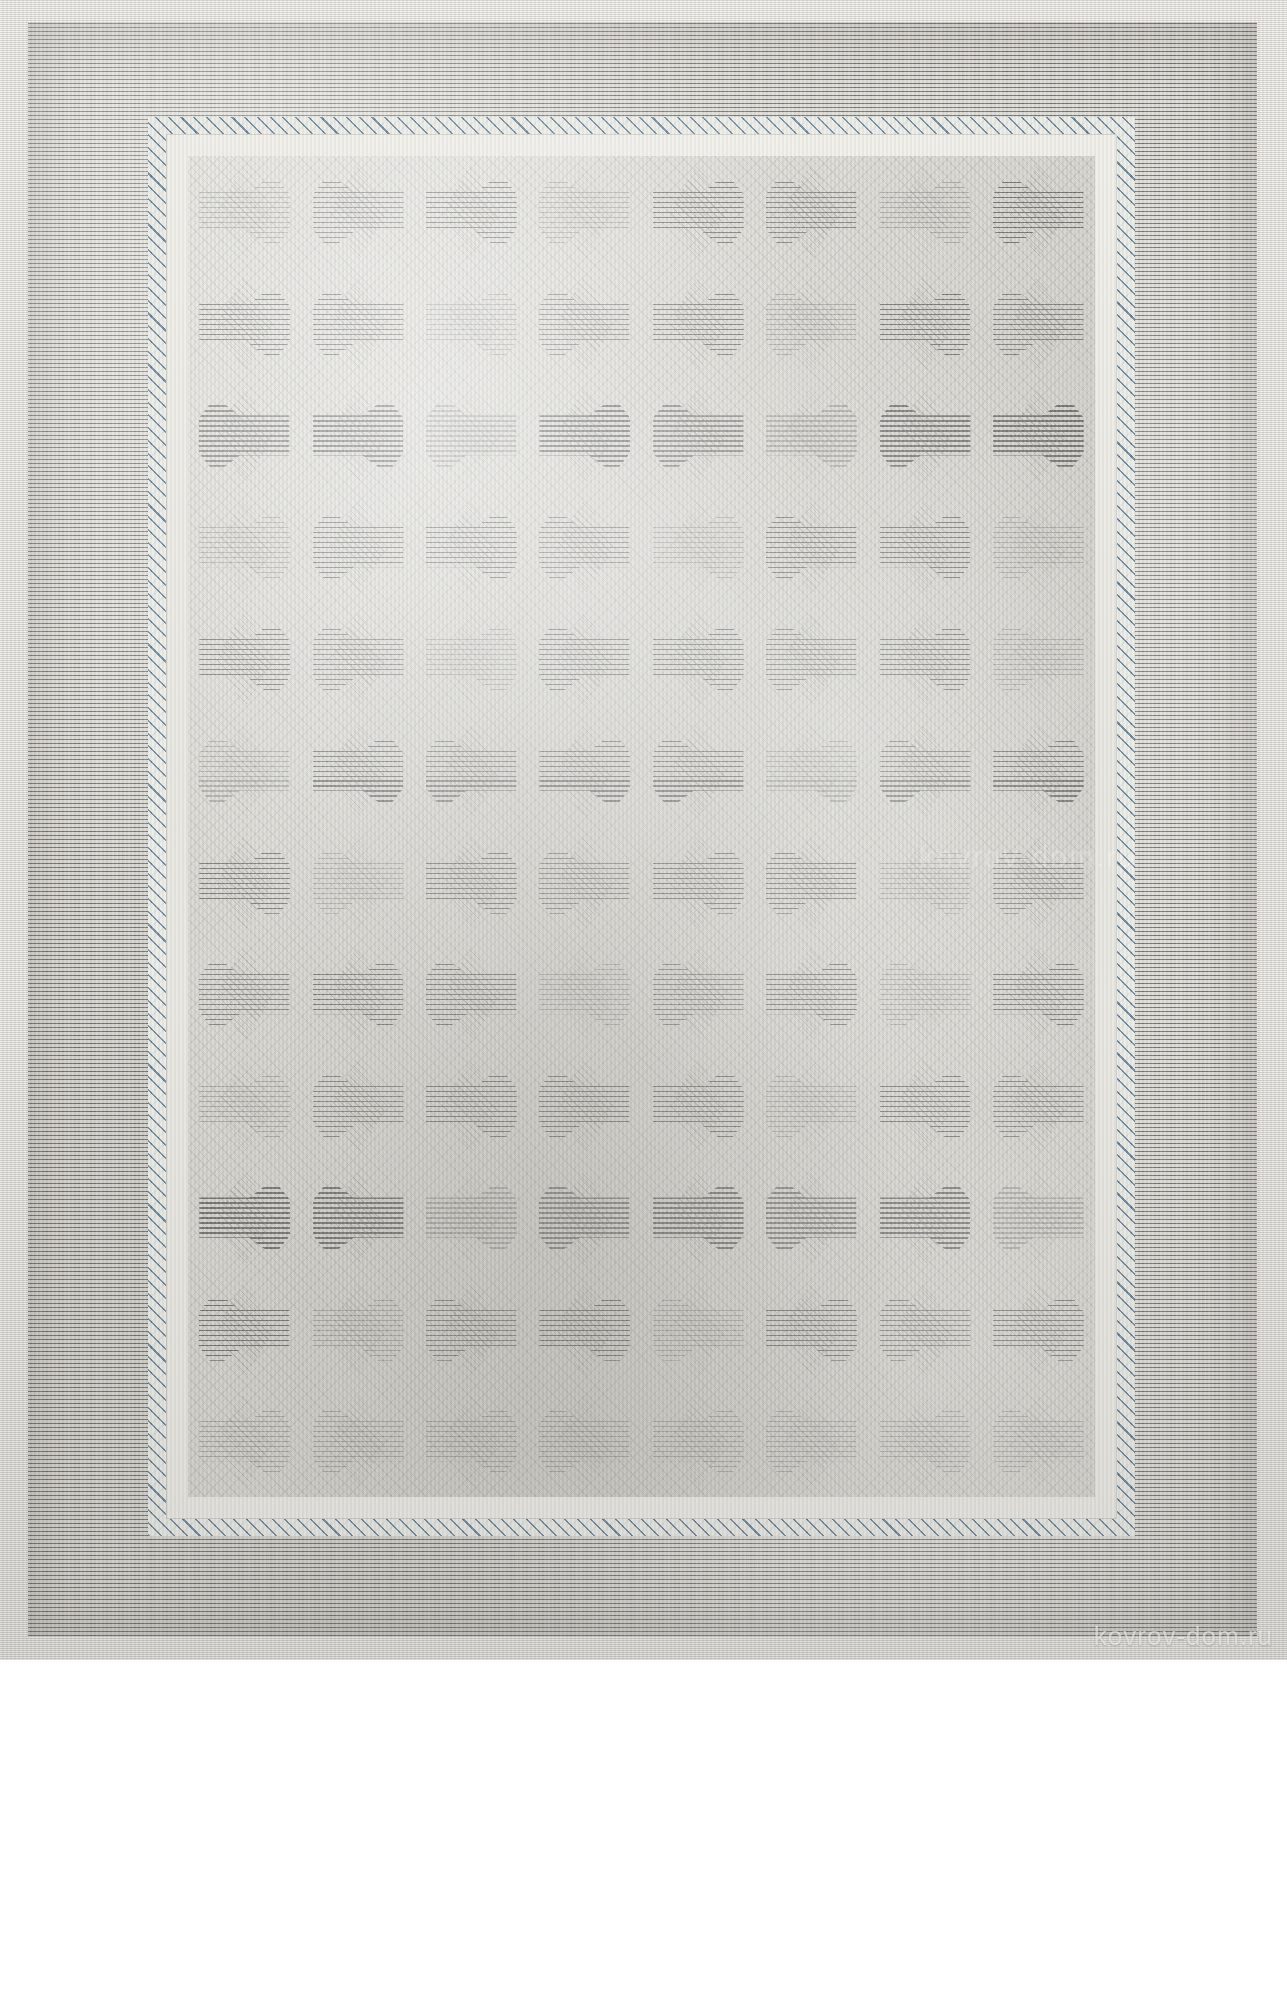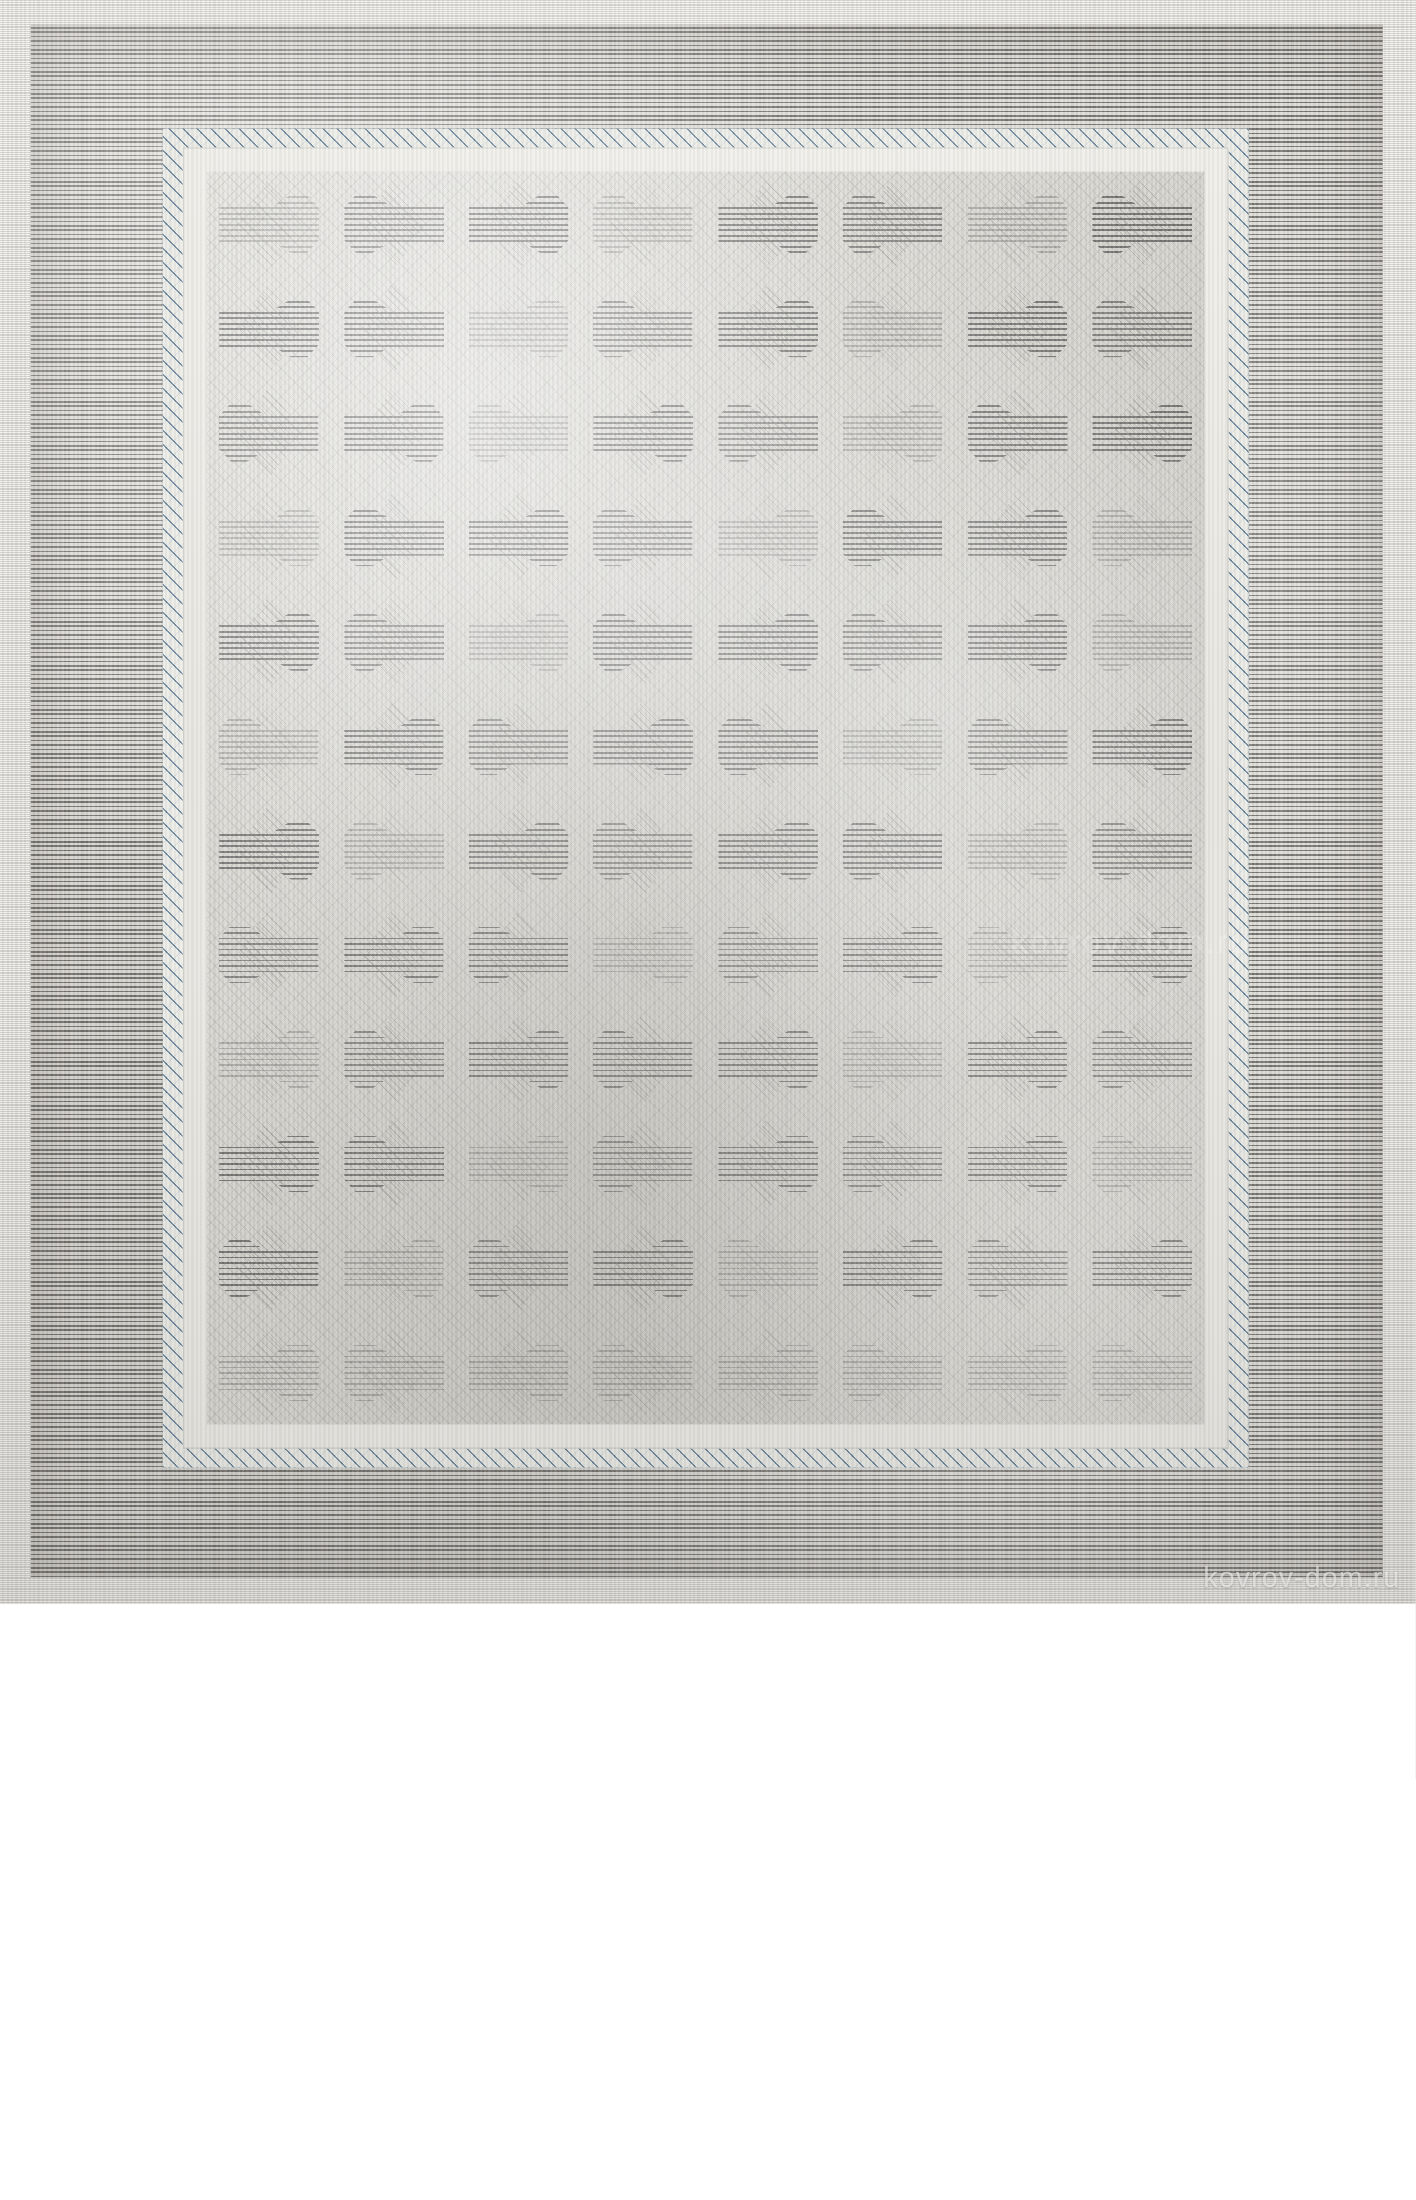--- a/index.html
+++ b/index.html
@@ -7,21 +7,21 @@
     padding: 0;
     background: #ffffff;
   }
   body {
     font-family: "Liberation Sans", sans-serif;
   }
 
   .product-image {
     position: relative;
     width: 1287px;
-    height: 1458px;
+    height: 1660px;
     overflow: hidden;
     background: #d9d7d2;
   }
 
   
   .photo-backdrop {
     position: absolute;
     inset: 0;
     background:
       radial-gradient(ellipse at 50% 45%, #e8e6e0 0%, #dedcd6 55%, #cfccc6 100%);

